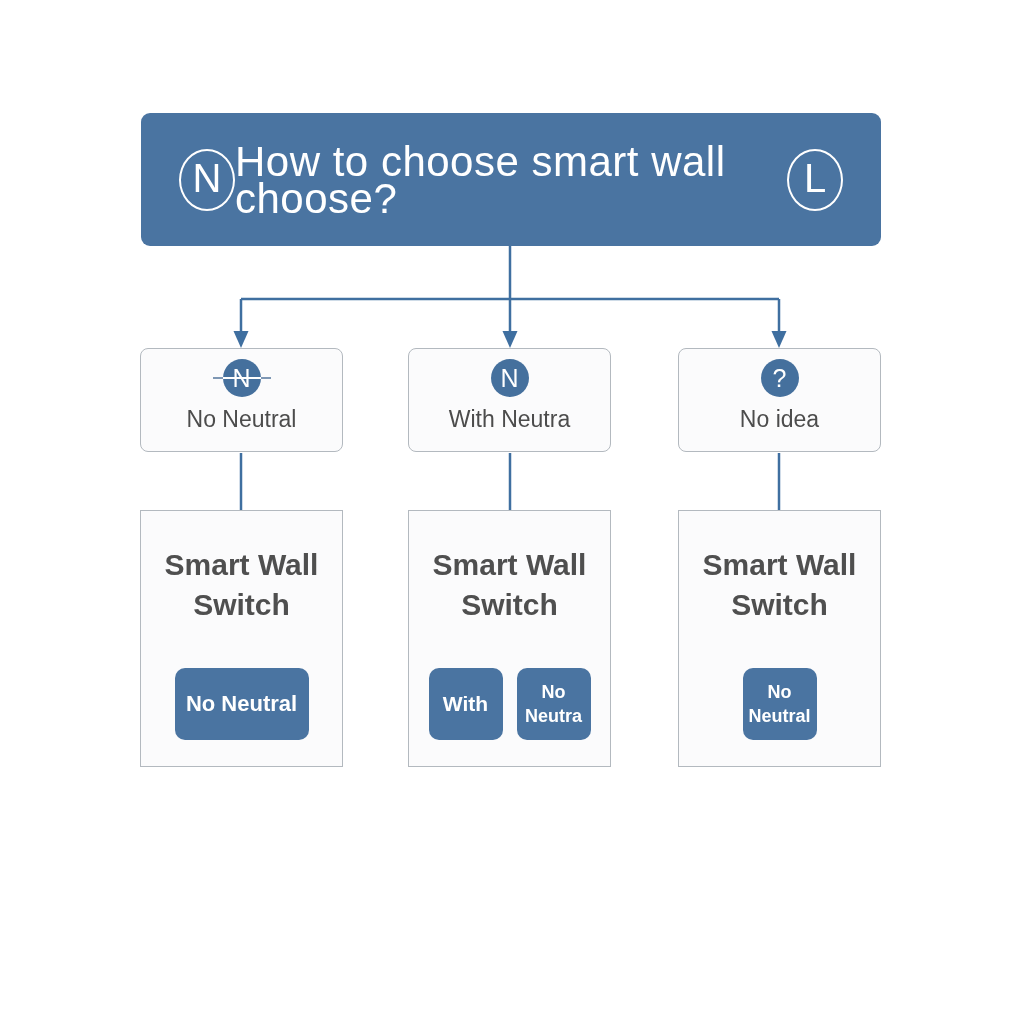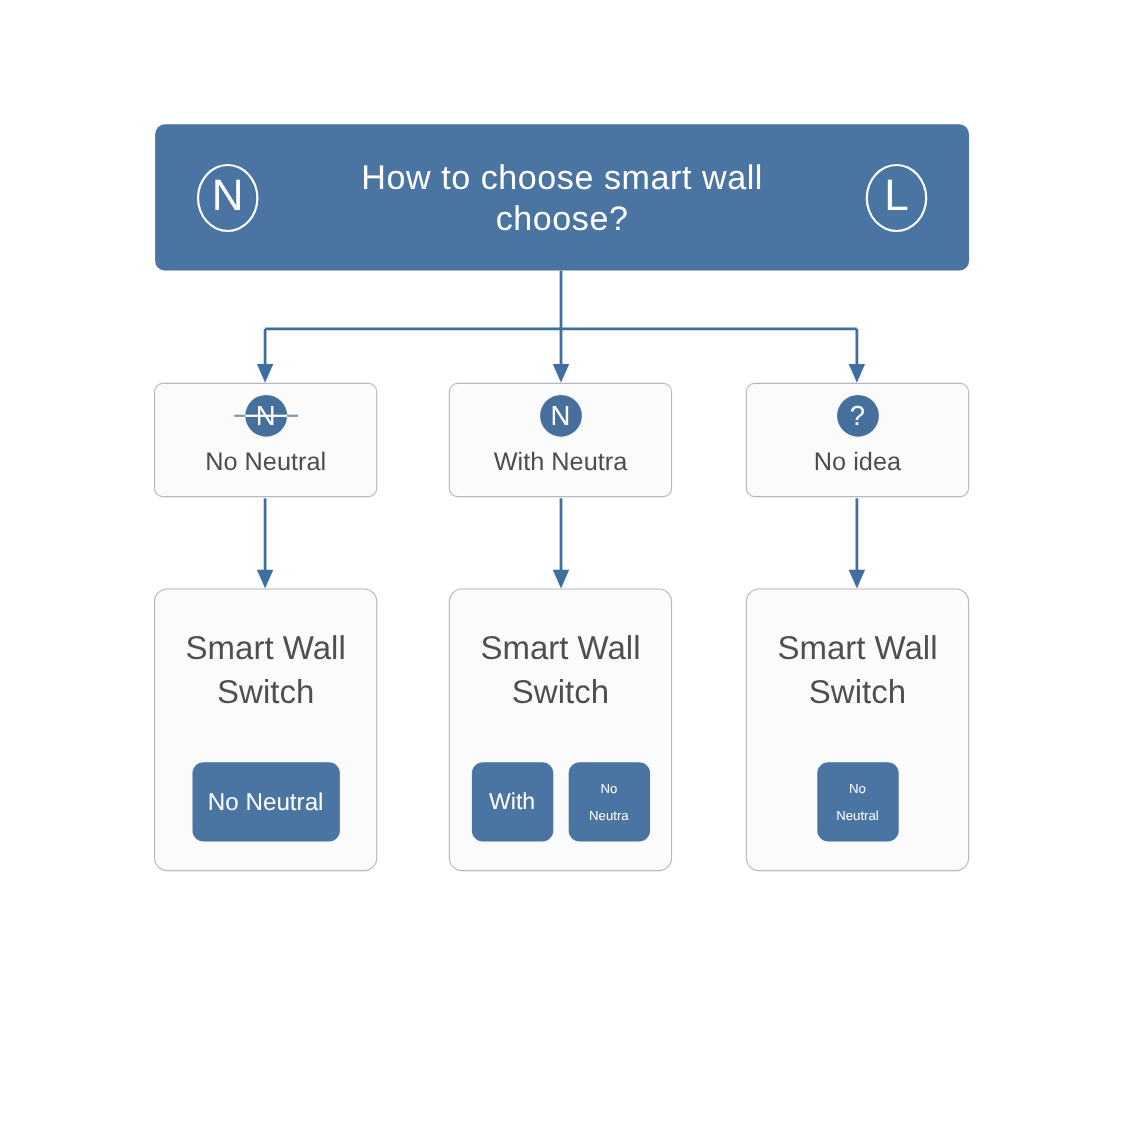--- a/index.html
+++ b/index.html
@@ -45,23 +45,22 @@
     font-weight: 400;
     display: flex;
     align-items: center;
     justify-content: center;
     flex: 0 0 auto;
     padding-bottom: 2px;
     box-sizing: border-box;
   }
   .header-title {
     flex: 1;
-    text-align: center;
-    color: #ffffff;
-    font-size: 31px;
+    color: #ffffff;
+    font-size: 42px;
     line-height: 37px;
     letter-spacing: 0.5px;
   }
   
   .mid-box {
     position: absolute;
     top: 348px;
     width: 203px; height: 104px;
     background: #fbfbfc;
     border: 1.5px solid #b3b9bf;
@@ -113,27 +112,28 @@
     z-index: 2;
   }
   .mid-label {
     margin-top: 9px;
     font-size: 23px;
     color: #4c4c4c;
   }
   
   .result-box {
     position: absolute;
-    top: 535px;
+    top: 510px;
     width: 203px; height: 257px;
     background: #fbfbfc;
     border: 1.5px solid #b3b9bf;
-    border-radius: 12px;
-    box-sizing: border-box;
-    z-index: 1;
+    border-radius: 0;
+    box-sizing: border-box;
+    z-index: 1;
+    font-weight: bold;
   }
   .result-box.b1 { left: 140px; }
   .result-box.b2 { left: 408px; }
   .result-box.b3 { left: 678px; }
   .result-title {
     margin-top: 34px;
     text-align: center;
     font-size: 30px;
     line-height: 40px;
     color: #4f4f4f;
@@ -152,21 +152,21 @@
     color: #ffffff;
     border-radius: 10px;
     display: flex;
     align-items: center;
     justify-content: center;
     text-align: center;
     white-space: pre-line;
   }
   .btn-wide   { width: 134px; height: 72px; font-size: 22px; }
   .btn-square { width: 74px;  height: 72px; font-size: 21px; line-height: 24px; }
-  .btn-square.small-text { font-size: 12px; }
+  .btn-square.small-text { font-size: 18px; }
 </style>
 </head>
 <body>
 
 <div class="canvas">
 
   <svg class="connectors" viewBox="0 0 1024 1024" xmlns="http://www.w3.org/2000/svg">
     <g stroke="#3f6fa0" stroke-width="2.5" fill="none">
       <path d="M510 246 L510 334"></path>
       <path d="M241 299 L779 299"></path>

